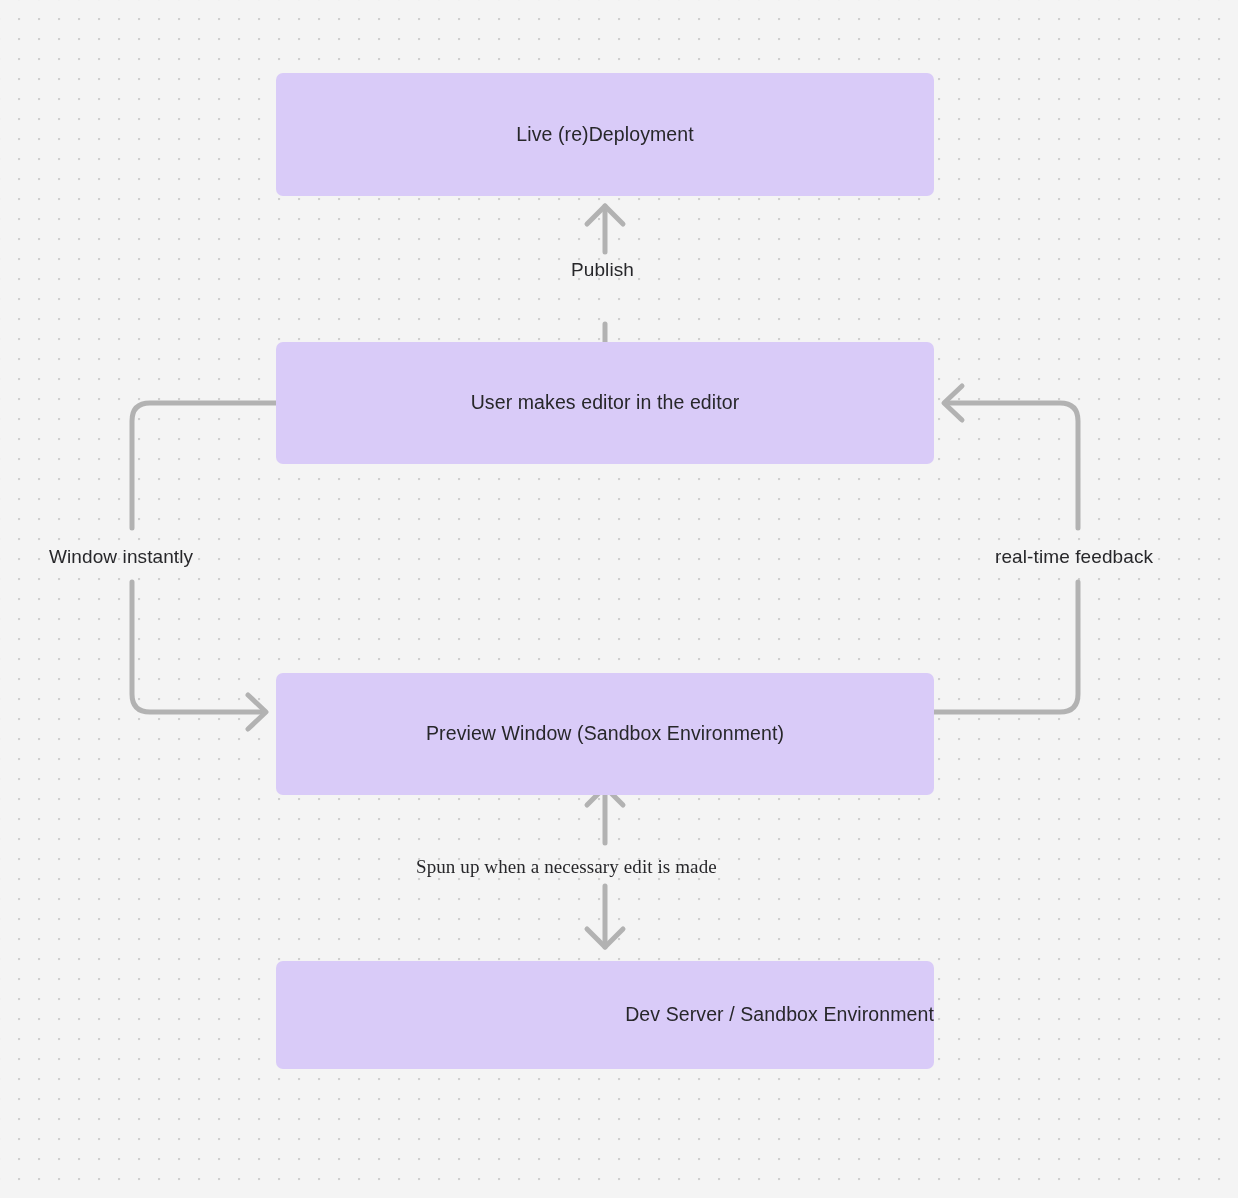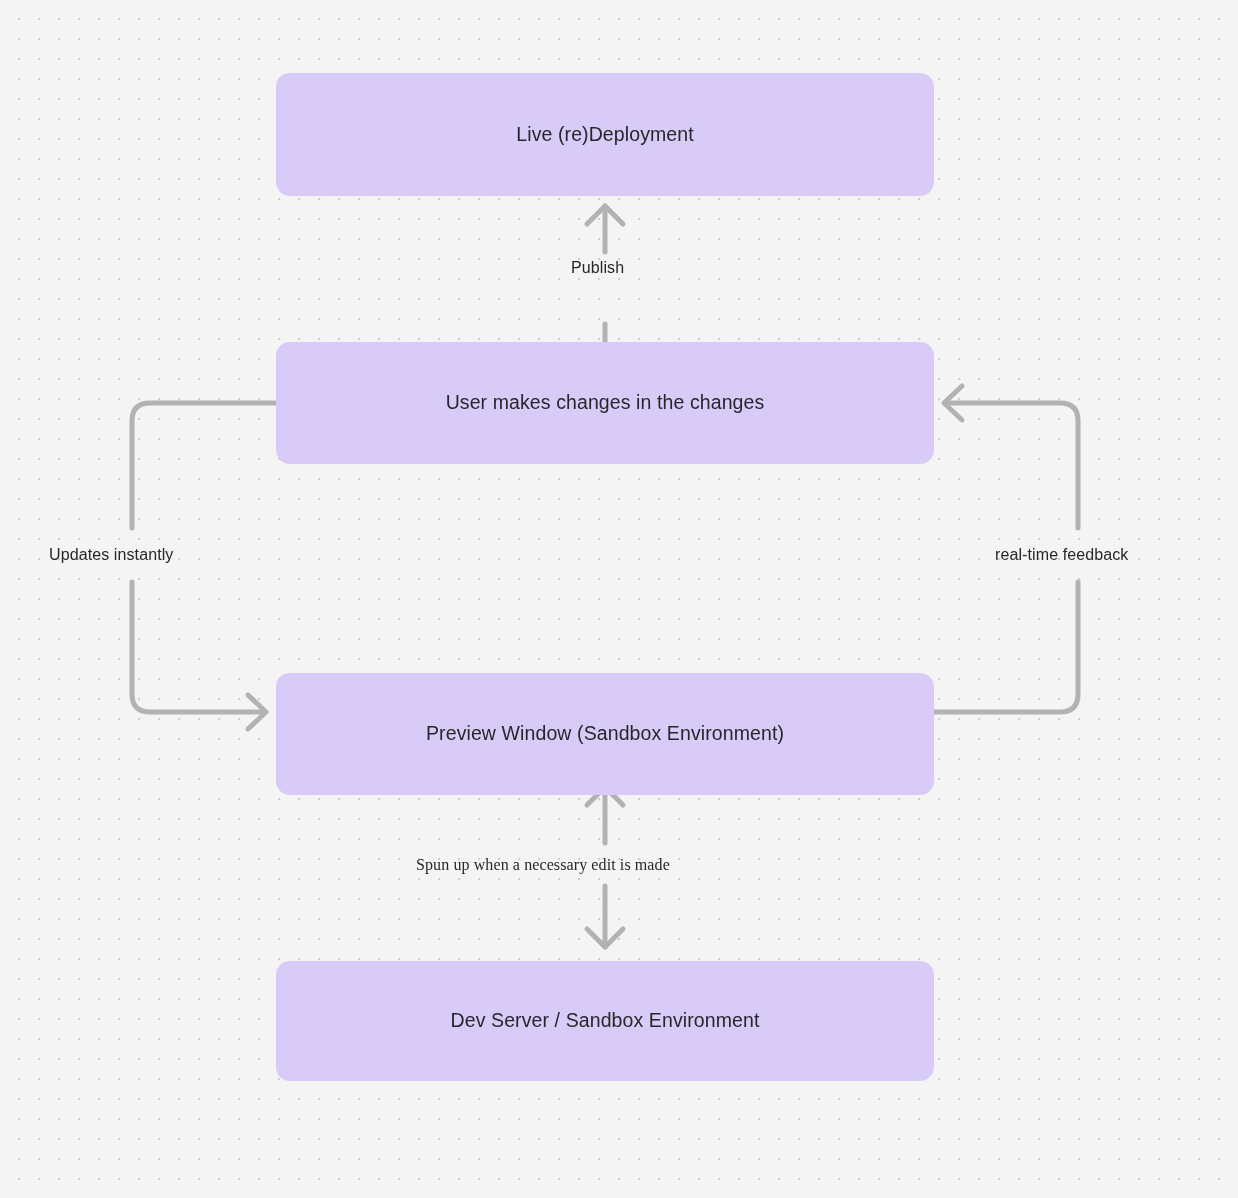--- a/index.html
+++ b/index.html
@@ -26,44 +26,44 @@
     position: absolute;
     left: 0;
     top: 0;
     width: 1238px;
     height: 1198px;
     pointer-events: none;
   }
   .node {
     position: absolute;
     background-color: #d9cbf8;
-    border-radius: 14px;
+    border-radius: 7px;
     display: flex;
     align-items: center;
     justify-content: center;
     box-sizing: border-box;
   }
   .node-label {
     font-size: 19.5px;
     color: #27272a;
     letter-spacing: 0.1px;
     text-align: center;
     line-height: 1.3;
   }
   .edge-label {
     position: absolute;
-    font-size: 16px;
+    font-size: 19px;
     color: #27272a;
     white-space: nowrap;
     letter-spacing: 0.1px;
   }
   #node-live-deployment { left: 276px; top: 73px; width: 658px; height: 123px; }
   #node-user-changes    { left: 276px; top: 342px; width: 658px; height: 122px; }
   #node-preview-window  { left: 276px; top: 673px; width: 658px; height: 122px; }
-  #node-dev-server      { left: 276px; top: 961px; width: 658px; height: 120px; }
+  #node-dev-server      { left: 276px; top: 961px; width: 658px; height: 108px; justify-content: flex-end; }
 
   #label-publish        { left: 571px; top: 259px; }
   #label-updates        { left: 49px;  top: 546px; }
   #label-realtime       { left: 987px; top: 546px; margin-left: 8px; }
   #label-spun-up        { left: 416px; top: 856px; font-family: Liberation Serif, serif; }
 </style>
 </head>
 <body>
 
 <div id="canvas">
@@ -96,32 +96,32 @@
         <polyline points="587,929 605,947 623,929"></polyline>
       </g>
     </g>
   </svg>
 
   <div class="node" id="node-live-deployment">
     <span class="node-label">Live (re)Deployment</span>
   </div>
 
   <div class="node" id="node-user-changes">
-    <span class="node-label">User makes changes in the changes</span>
+    <span class="node-label">User makes editor in the editor</span>
   </div>
 
   <div class="node" id="node-preview-window">
     <span class="node-label">Preview Window (Sandbox Environment)</span>
   </div>
 
   <div class="node" id="node-dev-server">
     <span class="node-label">Dev Server / Sandbox Environment</span>
   </div>
 
   <div class="edge-label" id="label-publish">Publish</div>
 
-  <div class="edge-label" id="label-updates">Updates instantly</div>
+  <div class="edge-label" id="label-updates">Window instantly</div>
 
   <div class="edge-label" id="label-realtime">real-time feedback</div>
 
   <div class="edge-label" id="label-spun-up">Spun up when a necessary edit is made</div>
 
 </div>
 
 </body></html>

